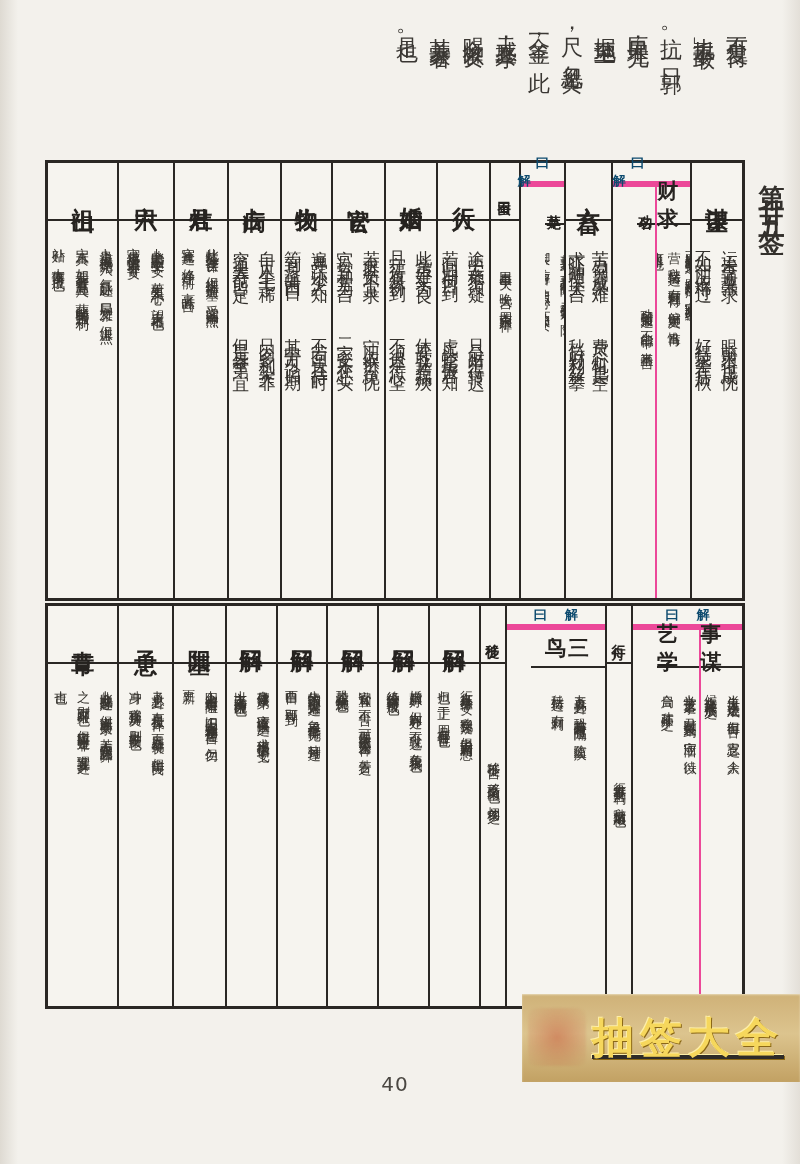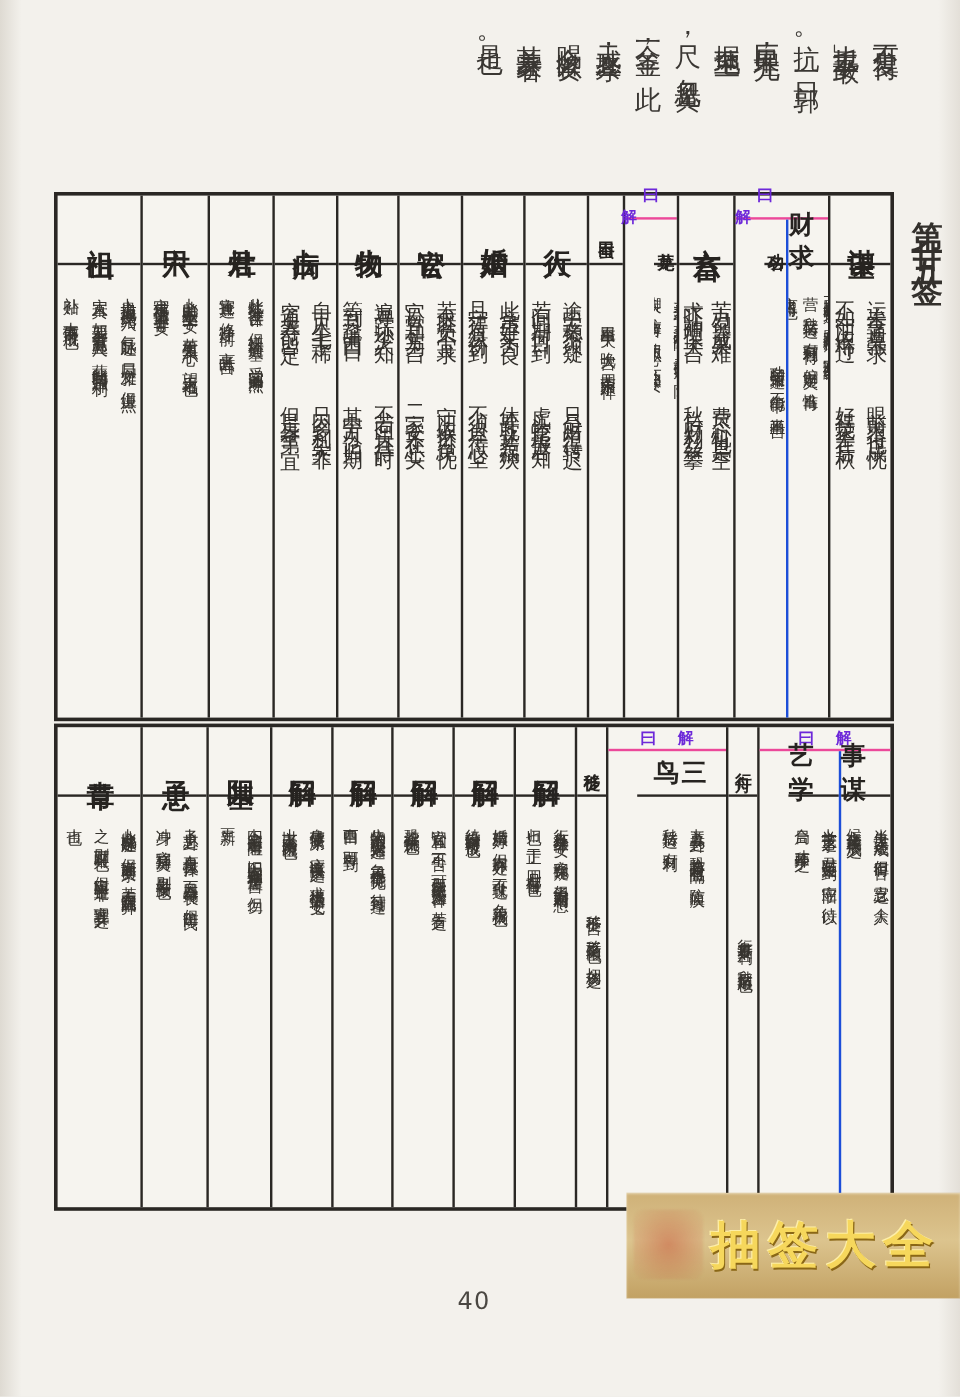--- a/index.html
+++ b/index.html
@@ -24,41 +24,41 @@
   .hd{height:56px;flex:0 0 56px;display:flex;align-items:center;justify-content:center;
       border-bottom:2px solid #2a2724;}
   .hd .vh{writing-mode:vertical-rl;font-weight:bold;font-size:23px;letter-spacing:2px;
       line-height:1;color:#262320;}
   .hd .vh.sm{font-size:14px;letter-spacing:1px;}
   .hd .hh{font-weight:bold;font-size:21px;letter-spacing:2px;color:#262320;}
   .bd{flex:1;display:flex;justify-content:center;padding-top:16px;overflow:hidden;}
   
   .group{display:flex;flex-direction:column;border-left:2px solid #2a2724;min-width:0;}
   .strip{height:18px;flex:0 0 18px;display:flex;align-items:center;justify-content:center;
-         border-bottom:2px solid #ec4899;font-weight:bold;font-size:13px;
-         letter-spacing:1.4em;text-indent:1.4em;color:#6d28d9;}
+         border-bottom:6px solid #ec4899;font-weight:bold;font-size:13px;
+         letter-spacing:1.4em;text-indent:1.4em;color:#0c4a6e;}
   .subrow{flex:1;display:flex;min-width:0;}
-  .subcol{display:flex;flex-direction:column;border-left:2px solid #1d4ed8;min-width:0;}
+  .subcol{display:flex;flex-direction:column;border-left:2px solid #ec4899;min-width:0;}
   .subcol:first-child{border-left:none;padding-left:24px;}
   .subcol .hd{height:36px;flex:0 0 36px;}
   
   .t-lg{font-size:17px;letter-spacing:6px;line-height:1.55;color:#33302c;}
   .t-lg.tight{line-height:1.38;}
   .t-md{font-size:13.5px;letter-spacing:2px;line-height:1.78;color:#37342f;}
   .t-md.tight{line-height:1.3;}
   .t-sm{font-size:13px;letter-spacing:1.5px;line-height:1.75;color:#37342f;}
   .ot40{padding-top:40px;}.ot73{padding-top:73px;}.ot88{padding-top:88px;}.ot108{padding-top:108px;}
   
   .pagenum{position:absolute;top:1072px;left:0;width:790px;text-align:center;
            font-size:20px;color:#4a4742;letter-spacing:1px;}
   
   .banner{position:absolute;left:522px;top:994px;width:278px;height:88px;
           background:linear-gradient(180deg,#cfb178 0%,#dcc48e 45%,#c2a163 100%);
           display:flex;align-items:center;justify-content:flex-end;padding-right:16px;
-          box-sizing:border-box;box-shadow:inset 0 1px 2px rgba(255,255,245,.5);}
+          box-sizing:border-box;box-shadow:inset 0 1px 2px rgba(255,255,245,.5);text-decoration:underline;}
   .banner .wm{font-size:42px;font-weight:bold;letter-spacing:6px;color:#f6d75c;
           text-shadow:1px 1px 0 #8a6716, -1px -1px 0 #fdeea8;}
   .seal{position:absolute;left:6px;top:14px;width:58px;height:58px;border-radius:8px;
         background:radial-gradient(circle,rgba(196,72,48,.45),rgba(196,72,48,.12) 70%,transparent);
         filter:blur(1px);}
 </style>
 </head>
 <body>
 
 <div class="page">

